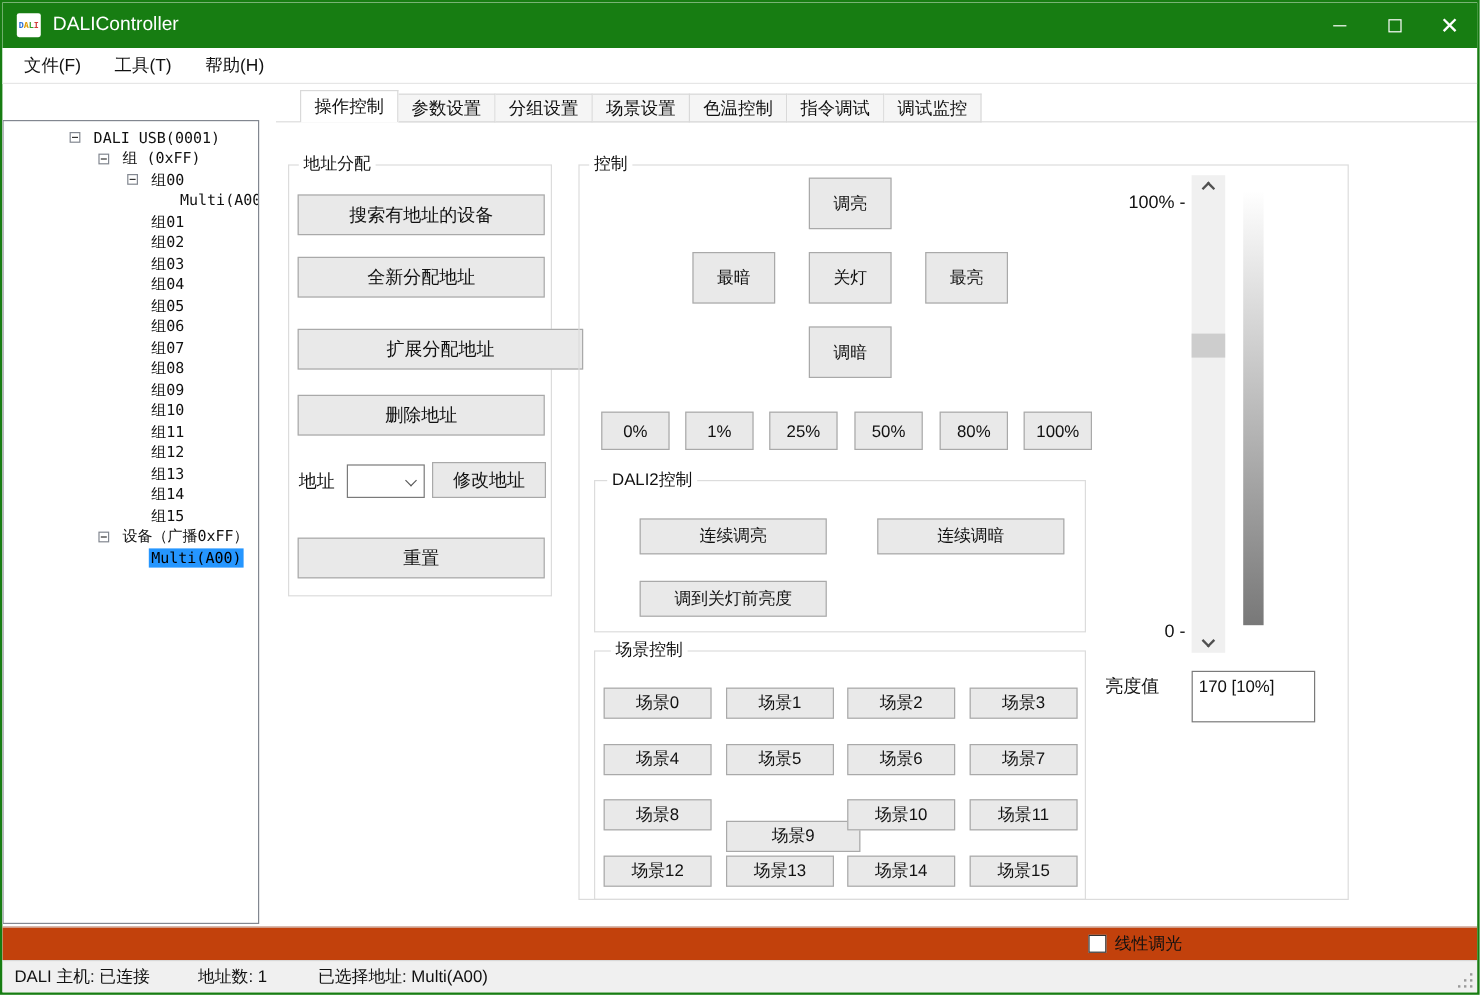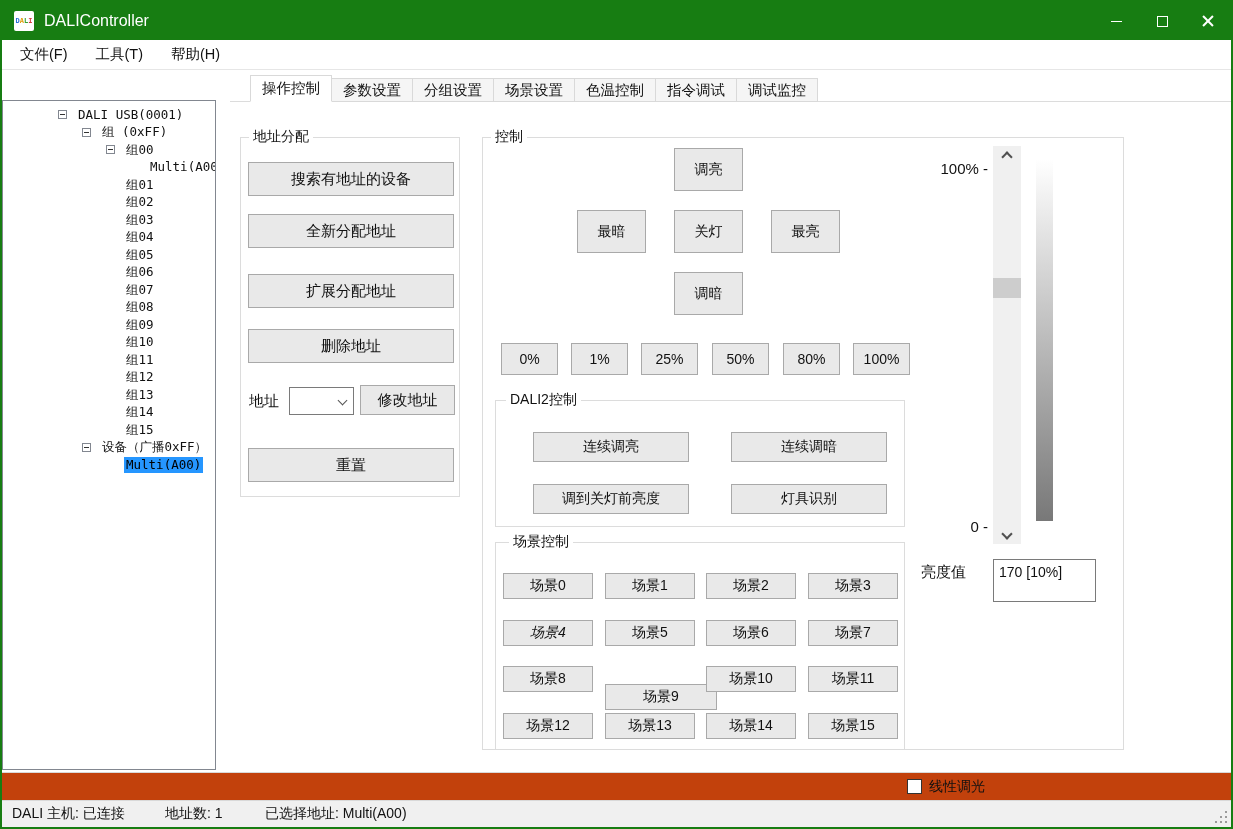--- a/index.html
+++ b/index.html
@@ -214,21 +214,21 @@
     <div class="tab">指令调试</div>
     <div class="tab">调试监控</div>
   </div>
 
   <div class="tab-page">
 
     <div class="groupbox gb-address">
       <span class="gb-title">地址分配</span>
       <div class="btn btn-lg" style="left:7px; top:24px; width:206px; height:34px;">搜索有地址的设备</div>
       <div class="btn btn-lg" style="left:7px; top:76px; width:206px; height:34px;">全新分配地址</div>
-      <div class="btn btn-lg" style="left:7px; top:136px; width:206px; height:34px;">扩展分配地址</div>
+      <div class="btn btn-lg" style="left:7px; top:136px; width:238px; height:34px;">扩展分配地址</div>
       <div class="btn btn-lg" style="left:7px; top:191px; width:206px; height:34px;">删除地址</div>
       <span style="position:absolute; left:8px; top:254px; font-size:15px;">地址</span>
       <div class="combo">
         <input value="" style="">
         <span class="combo-chevron"></span>
       </div>
       <div class="btn btn-lg" style="left:119px; top:247px; width:95px; height:30px;">修改地址</div>
       <div class="btn btn-lg" style="left:7px; top:310px; width:206px; height:34px;">重置</div>
     </div>
 
@@ -246,30 +246,29 @@
       <div class="btn" style="left:158px; top:205px; width:57px; height:32px;">25%</div>
       <div class="btn" style="left:229px; top:205px; width:57px; height:32px;">50%</div>
       <div class="btn" style="left:300px; top:205px; width:57px; height:32px;">80%</div>
       <div class="btn" style="left:370px; top:205px; width:57px; height:32px;">100%</div>
 
       <div class="groupbox gb-dali2">
         <span class="gb-title" style="left:10px">DALI2控制</span>
         <div class="btn" style="left:37px;  top:31px; width:156px; height:30px;">连续调亮</div>
         <div class="btn" style="left:235px; top:31px; width:156px; height:30px;">连续调暗</div>
         <div class="btn" style="left:37px;  top:83px; width:156px; height:30px;">调到关灯前亮度</div>
-        <div class="btn" style="left:235px; top:83px; width:156px; height:30px;">灯具识别</div>
       </div>
 
       <div class="groupbox gb-scene">
         <span class="gb-title" style="left:13px">场景控制</span>
         <div class="btn" style="left:7px;   top:30px;  width:90px; height:26px;">场景0</div>
         <div class="btn" style="left:109px; top:30px;  width:90px; height:26px;">场景1</div>
         <div class="btn" style="left:210px; top:30px;  width:90px; height:26px;">场景2</div>
         <div class="btn" style="left:312px; top:30px;  width:90px; height:26px;">场景3</div>
-        <div class="btn" style="left:7px;   top:77px;  width:90px; height:26px;font-style:italic;">场景4</div>
+        <div class="btn" style="left:7px;   top:77px;  width:90px; height:26px;">场景4</div>
         <div class="btn" style="left:109px; top:77px;  width:90px; height:26px;">场景5</div>
         <div class="btn" style="left:210px; top:77px;  width:90px; height:26px;">场景6</div>
         <div class="btn" style="left:312px; top:77px;  width:90px; height:26px;">场景7</div>
         <div class="btn" style="left:7px;   top:123px; width:90px; height:26px;">场景8</div>
         <div class="btn" style="left:109px; top:141px; width:112px; height:26px;">场景9</div>
         <div class="btn" style="left:210px; top:123px; width:90px; height:26px;">场景10</div>
         <div class="btn" style="left:312px; top:123px; width:90px; height:26px;">场景11</div>
         <div class="btn" style="left:7px;   top:170px; width:90px; height:26px;">场景12</div>
         <div class="btn" style="left:109px; top:170px; width:90px; height:26px;">场景13</div>
         <div class="btn" style="left:210px; top:170px; width:90px; height:26px;">场景14</div>

